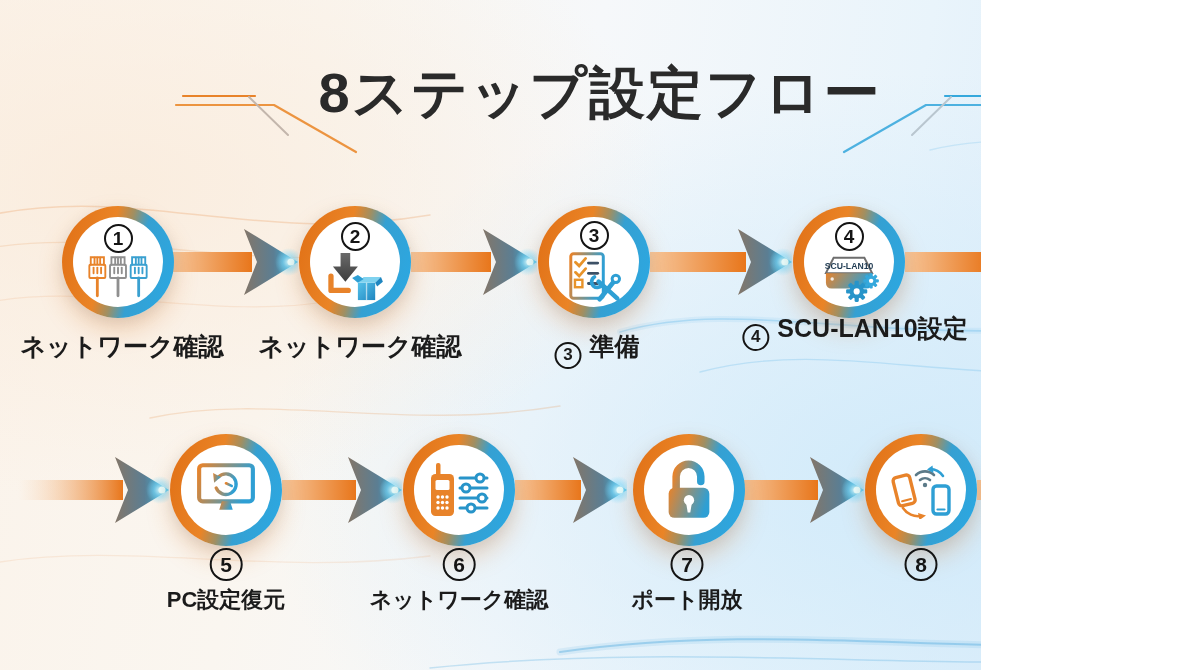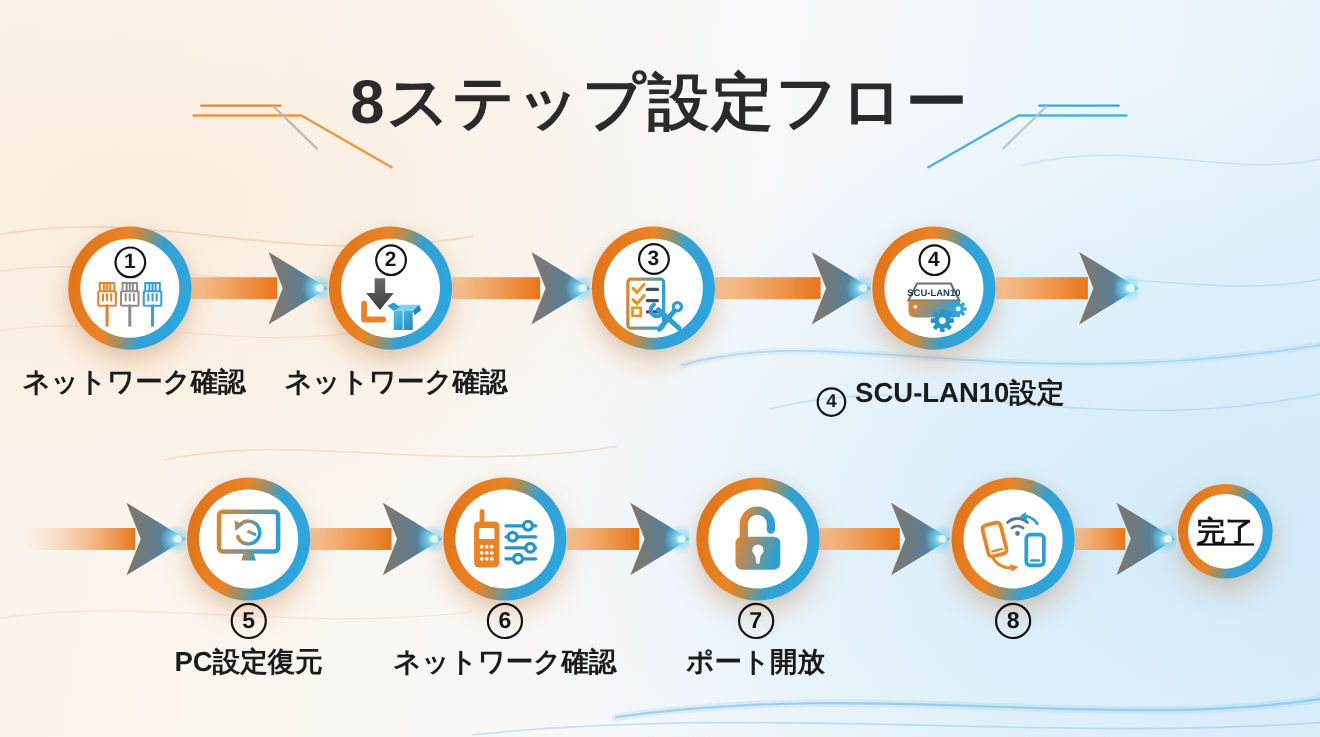--- a/index.html
+++ b/index.html
@@ -1,18 +1,18 @@
 <!DOCTYPE html>
 <html><head>
 <meta charset="utf-8">
 <style>
   html,body{margin:0;padding:0;}
   body{font-family:"Liberation Sans","DejaVu Sans",sans-serif;}
   .canvas{
-    position:relative;width:1200px;height:670px;overflow:hidden;
+    position:relative;width:981px;height:670px;overflow:hidden;
     background:
       radial-gradient(900px 500px at 12% 28%, rgba(250,236,221,.9), rgba(250,236,221,0) 62%),
       radial-gradient(1000px 620px at 94% 72%, rgba(208,234,250,.95), rgba(208,234,250,0) 66%),
       linear-gradient(100deg,#fbf3ea 0%,#faf6f0 30%,#f6f8fa 55%,#e9f4fb 85%,#e1effa 100%);
   }
   svg{display:block;}
   .bg-waves{position:absolute;inset:0;pointer-events:none;}
   .title{
     position:absolute;left:600px;top:56px;transform:translateX(-50%);
     font-size:56px;font-weight:800;letter-spacing:2px;color:#2a2a2a;white-space:nowrap;
@@ -47,21 +47,21 @@
     font-size:17px;font-weight:800;vertical-align:-5px;margin-right:8px;box-sizing:border-box;
   }
   .caption{
     position:absolute;transform:translateX(-50%);
     font-size:25px;font-weight:800;color:#1b1b1b;white-space:nowrap;text-align:center;
   }
   .caption-stack{
     position:absolute;transform:translateX(-50%);
     display:flex;flex-direction:column;align-items:center;gap:4px;
   }
-  .caption-stack .cap-label{font-size:25px;font-weight:800;color:#1b1b1b;white-space:nowrap;}
+  .caption-stack .cap-label{font-size:22px;font-weight:800;color:#1b1b1b;white-space:nowrap;}
   .final-label{font-size:26px;font-weight:900;color:#161616;}
   .arrow{position:absolute;pointer-events:none;}
 </style>
 </head>
 <body>
 
 <div class="canvas">
 
   <svg width="0" height="0" style="position:absolute">
     <defs>
@@ -303,21 +303,24 @@
       </svg>
     </div>
   </div>
 
   <div class="caption" style="left:122px;top:330px">
     <span>ネットワーク確認</span>
   </div>
   <div class="caption" style="left:360px;top:330px">
     <span>ネットワーク確認</span>
   </div>
-  <div class="caption" style="left:855px;top:340px">
+  <div class="caption" style="left:597px;top:330px">
+    <span class="badge-inline">3</span><span>準備</span>
+  </div>
+  <div class="caption" style="left:855px;top:312px">
     <span class="badge-inline">4</span><span>SCU-LAN10設定</span>
   </div>
 
   <div class="ring ring-lg" style="left:170px;top:434px">
     <div class="circle-content">
       <svg width="62" height="58" viewBox="0 0 60 54">
         <rect x="4" y="3" width="52" height="35" rx="3.5" fill="#ffffff" stroke="url(#gOB)" stroke-width="4"></rect>
         <polygon points="26,38 34,38 36.5,46 23.5,46" fill="url(#gOB)"></polygon>
         <line x1="18" y1="48.5" x2="42" y2="48.5" stroke="url(#gOB)" stroke-width="4" stroke-linecap="round"></line>
         <g fill="none" stroke="url(#gOB)" stroke-linecap="round">

